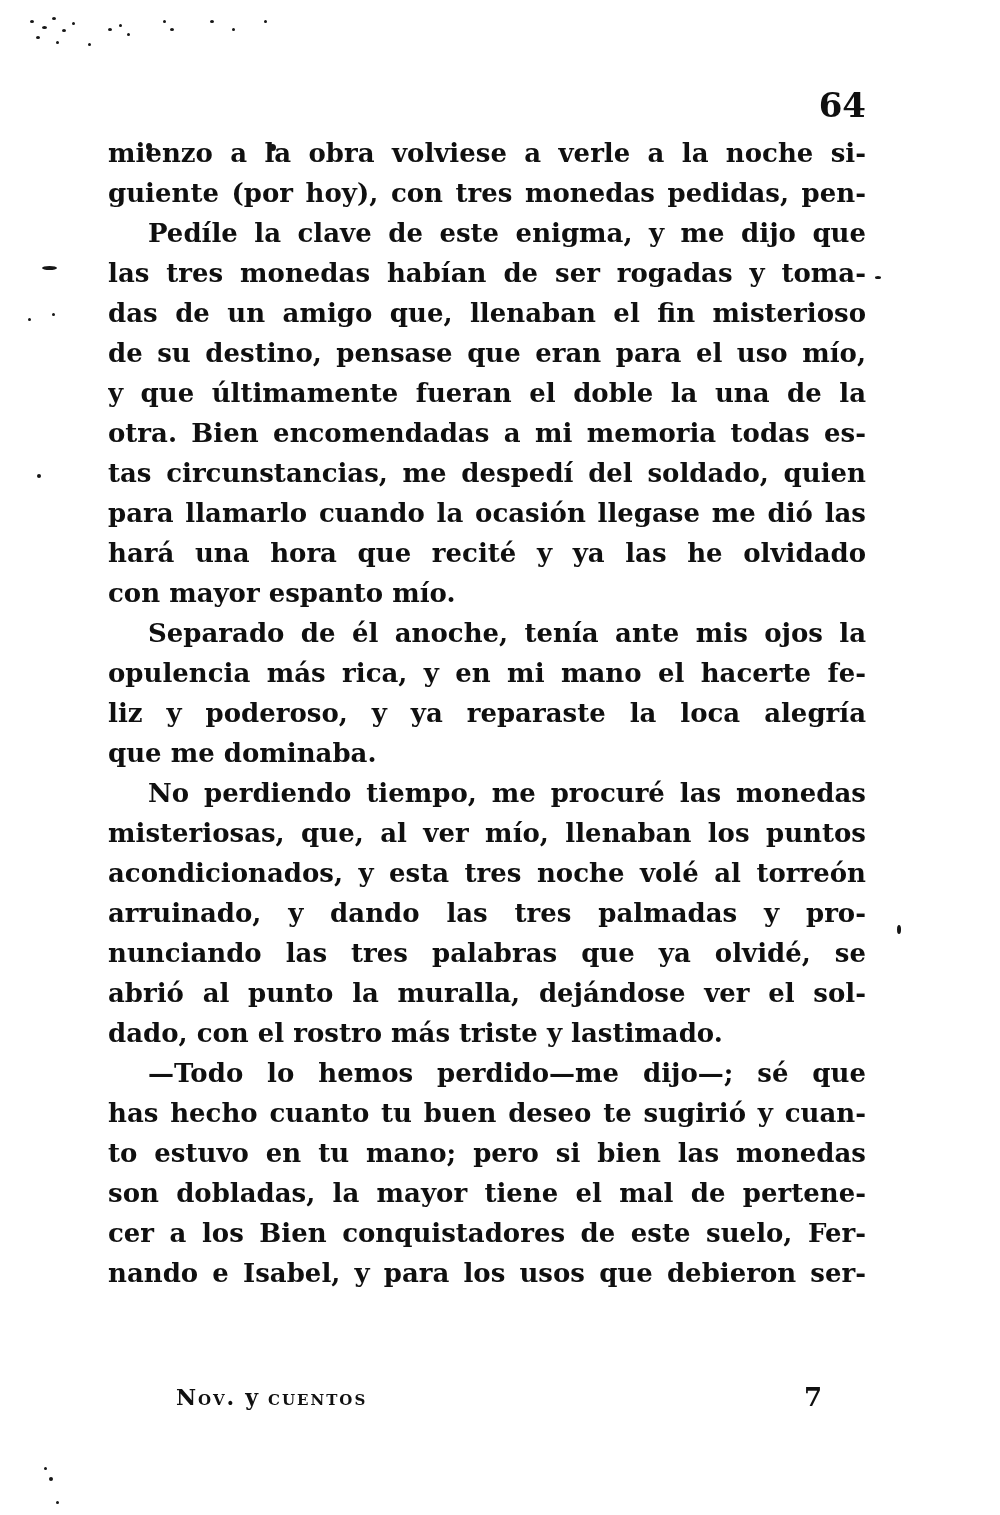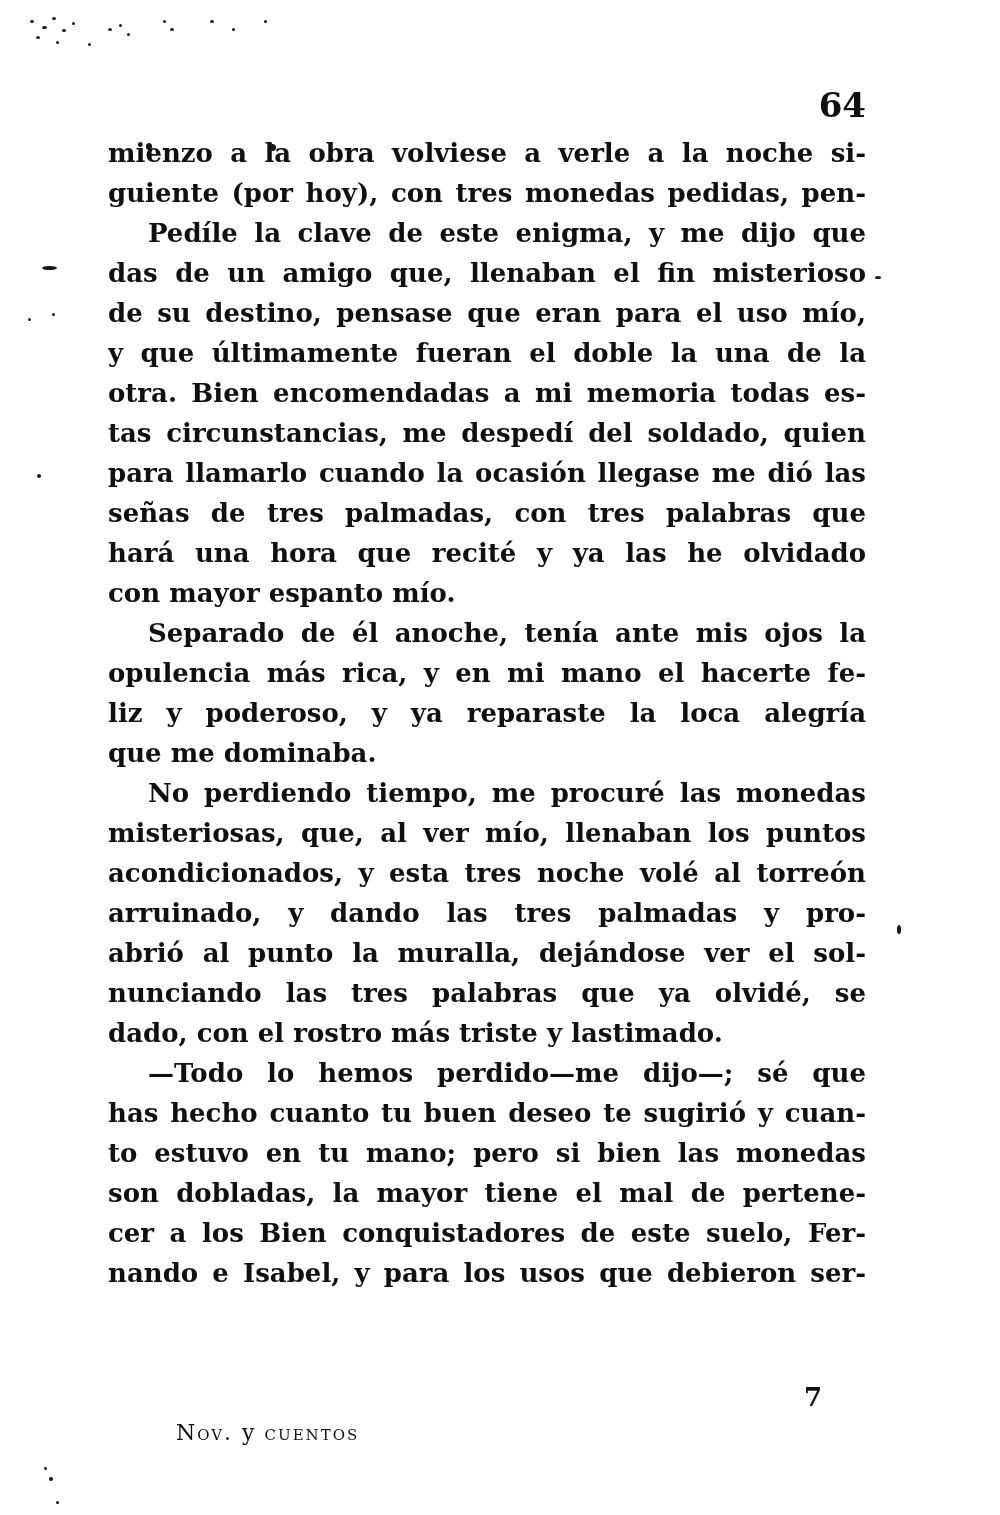--- a/index.html
+++ b/index.html
@@ -21,22 +21,22 @@
   }
   .line {
     height: 40px; line-height: 40px;
     font-size: 26px; font-weight: 700;
     overflow: hidden;
   }
   .j  { text-align: justify; text-align-last: justify; }
   .l  { text-align: justify; text-align-last: left; }
   .ji { text-align: justify; text-align-last: justify; text-indent: 40px; }
   .footer-left {
-    position: absolute; left: 176px; top: 1420px;
-    font-size: 22px; font-weight: 400; line-height: 1.2;
+    position: absolute; left: 176px; top: 1384px;
+    font-size: 22px; font-weight: 700; line-height: 1.2;
     white-space: nowrap;
   }
   .footer-left .sc { font-variant: small-caps; letter-spacing: 2px; }
   .footer-left .conj { margin: 0 9px; letter-spacing: 1px; }
   .footer-right {
     position: absolute; left: 804px; top: 1382px;
     font-size: 26px; font-weight: 700; line-height: 1.2;
   }
   .speck { position: absolute; background: #161616; border-radius: 50%; }
 </style>
@@ -44,39 +44,39 @@
 <body>
 
 <div class="page">
 
   <div class="page-number">64</div>
 
   <div class="text-block">
     <div class="line j">mienzo a la obra volviese a verle a la noche si-</div>
     <div class="line j">guiente (por hoy), con tres monedas pedidas, pen-</div>
     <div class="line ji">Pedíle la clave de este enigma, y me dijo que</div>
+    <div class="line j">las tres monedas habían de ser rogadas y toma-</div>
     <div class="line j">das de un amigo que, llenaban el fin misterioso</div>
     <div class="line j">de su destino, pensase que eran para el uso mío,</div>
     <div class="line j">y que últimamente fueran el doble la una de la</div>
     <div class="line j">otra. Bien encomendadas a mi memoria todas es-</div>
     <div class="line j">tas circunstancias, me despedí del soldado, quien</div>
     <div class="line j">para llamarlo cuando la ocasión llegase me dió las</div>
-    <div class="line j">señas de tres palmadas, con tres palabras que</div>
     <div class="line j">hará una hora que recité y ya las he olvidado</div>
     <div class="line l">con mayor espanto mío.</div>
     <div class="line ji">Separado de él anoche, tenía ante mis ojos la</div>
     <div class="line j">opulencia más rica, y en mi mano el hacerte fe-</div>
     <div class="line j">liz y poderoso, y ya reparaste la loca alegría</div>
     <div class="line l">que me dominaba.</div>
     <div class="line ji">No perdiendo tiempo, me procuré las monedas</div>
     <div class="line j">misteriosas, que, al ver mío, llenaban los puntos</div>
     <div class="line j">acondicionados, y esta tres noche volé al torreón</div>
     <div class="line j">arruinado, y dando las tres palmadas y pro-</div>
+    <div class="line j">nunciando las tres palabras que ya olvidé, se</div>
     <div class="line j">abrió al punto la muralla, dejándose ver el sol-</div>
-    <div class="line j">nunciando las tres palabras que ya olvidé, se</div>
     <div class="line l">dado, con el rostro más triste y lastimado.</div>
     <div class="line ji">—Todo lo hemos perdido—me dijo—; sé que</div>
     <div class="line j">has hecho cuanto tu buen deseo te sugirió y cuan-</div>
     <div class="line j">to estuvo en tu mano; pero si bien las monedas</div>
     <div class="line j">son dobladas, la mayor tiene el mal de pertene-</div>
     <div class="line j">cer a los Bien conquistadores de este suelo, Fer-</div>
     <div class="line j">nando e Isabel, y para los usos que debieron ser-</div>
   </div>
 
   <div class="footer-left">

